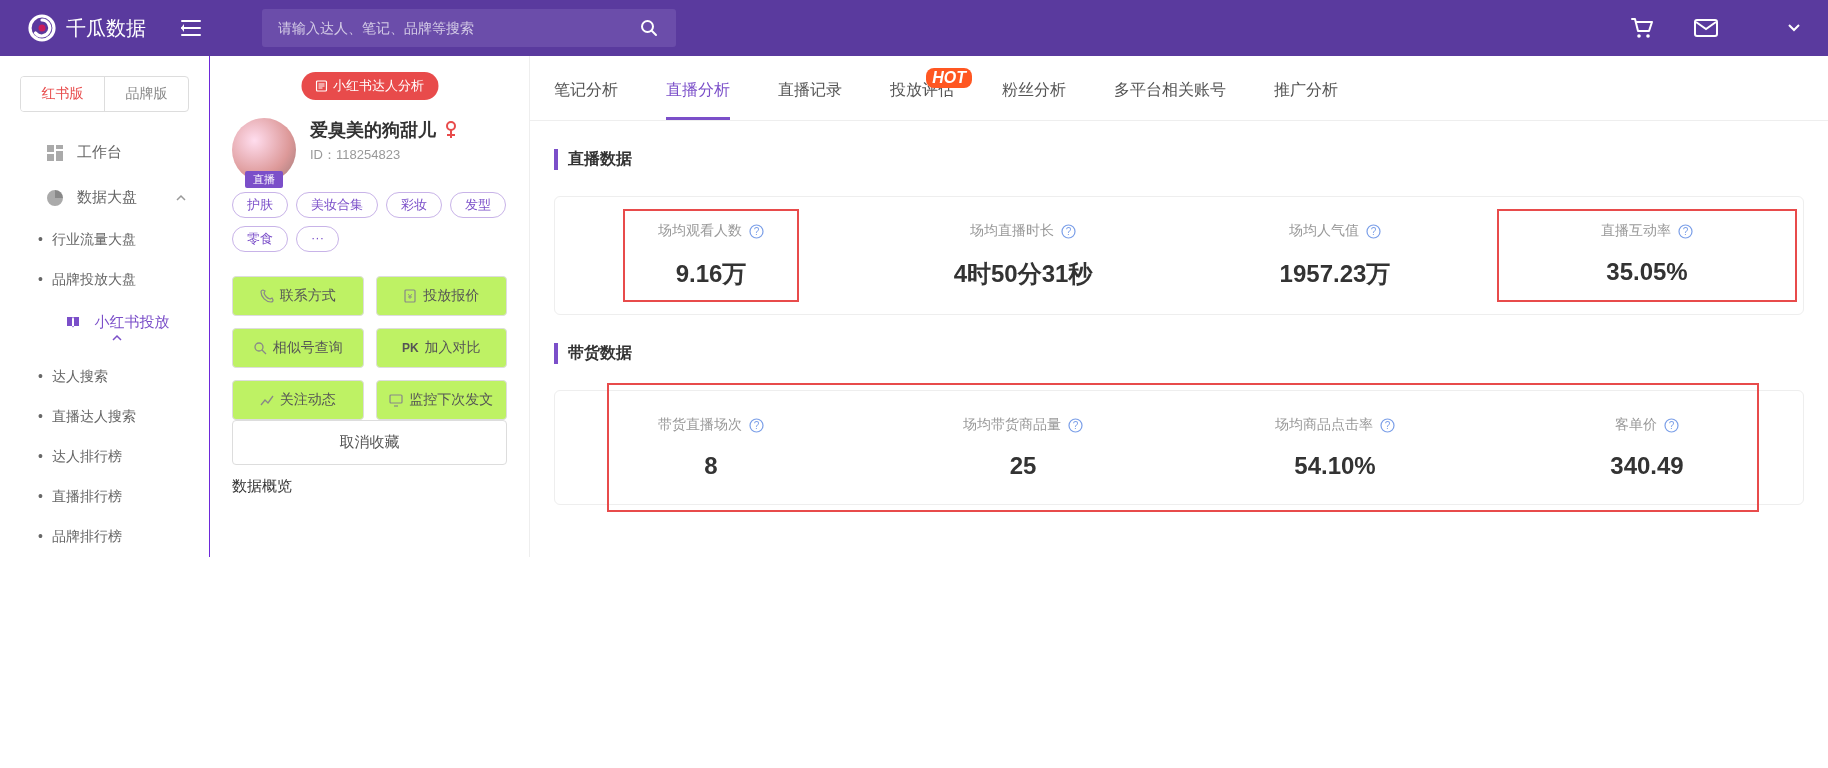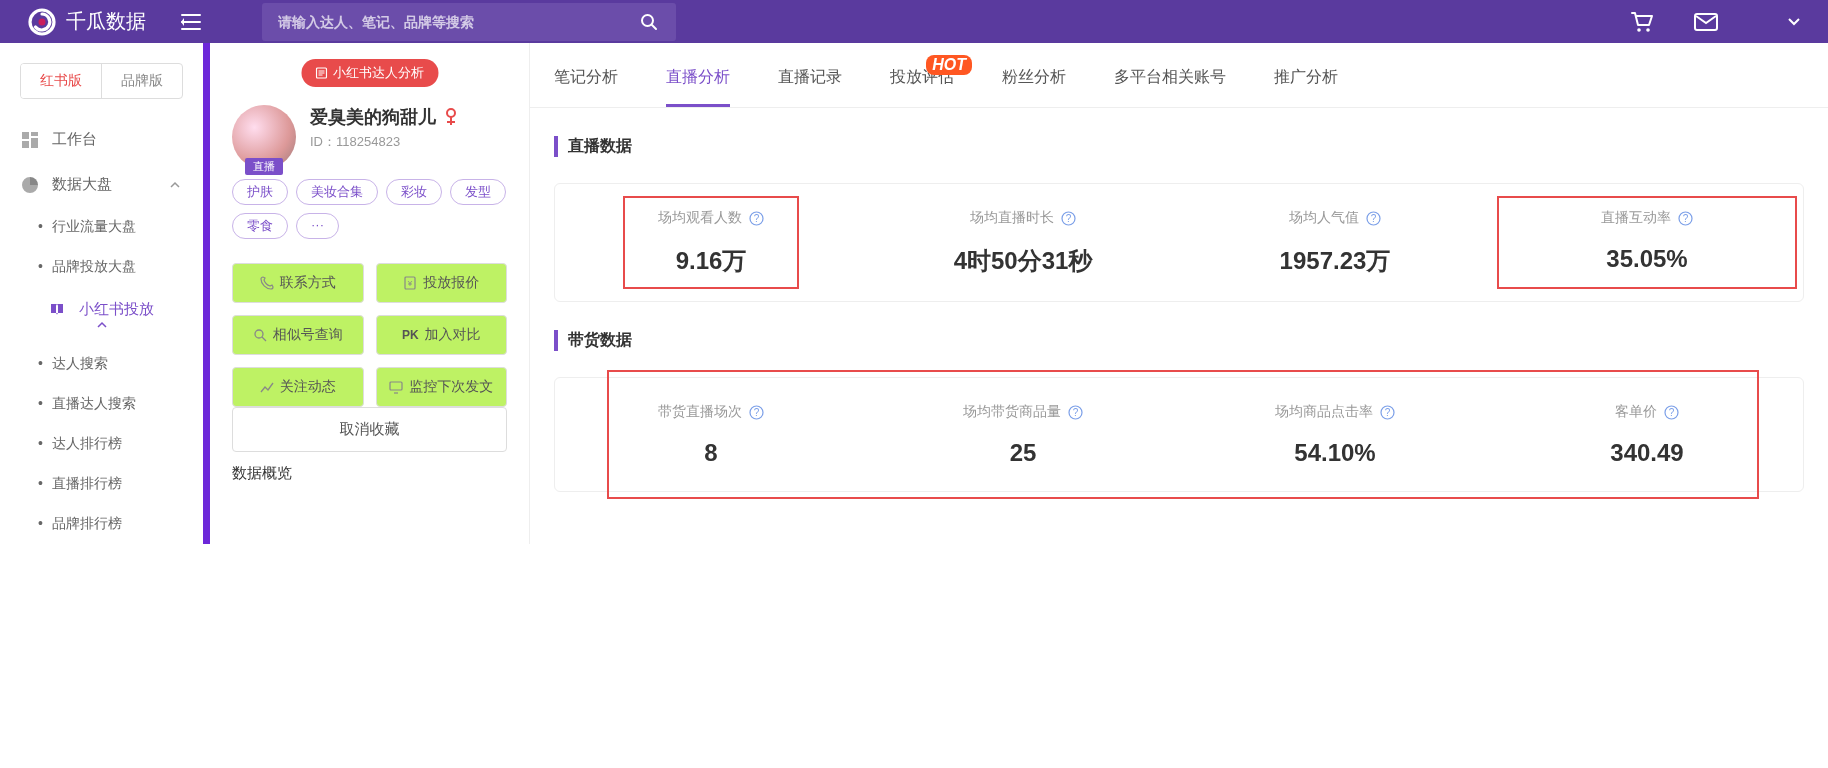--- a/index.html
+++ b/index.html
@@ -1,40 +1,40 @@
 <!DOCTYPE html>
 <html><head>
   <meta charset="utf-8">
   <style>
     * { margin: 0; padding: 0; box-sizing: border-box; }
     body { font-family: -apple-system, BlinkMacSystemFont, "Segoe UI", "PingFang SC", "Microsoft YaHei", sans-serif; background: #fff; color: #333; }
     
     
-    .header { background: #5A3A9E; height: 43px; display: flex; align-items: center; padding: 0 28px; color: white; }
+    .header { background: #5A3A9E; height: 56px; display: flex; align-items: center; padding: 0 28px; color: white; }
     .logo { display: flex; align-items: center; gap: 10px; font-size: 20px; font-weight: 500; }
     .logo-icon { width: 28px; height: 28px; }
     .menu-toggle { margin-left: 34px; cursor: pointer; }
     .search-wrap { margin-left: 60px; display: flex; align-items: center; }
-    .search-input { background: #6B4DAA; border: none; color: white; padding: 11px 16px; width: 360px; font-size: 14px; border-radius: 3px 0 0 3px; font-weight: bold; }
+    .search-input { background: #6B4DAA; border: none; color: white; padding: 11px 16px; width: 360px; font-size: 14px; border-radius: 3px 0 0 3px; }
     .search-input::placeholder { color: rgba(255,255,255,0.7); }
     .search-btn { background: #6B4DAA; border: none; padding: 10px 18px; cursor: pointer; border-radius: 0 3px 3px 0; display: flex; align-items: center; justify-content: center; }
     .header-right { margin-left: auto; display: flex; align-items: center; gap: 40px; }
     .header-icon { cursor: pointer; color: white; }
     .dropdown-arrow { margin-left: 30px; }
     
     
     .layout { display: flex; }
     
     
-    .sidebar { width: 210px; border-right: 7px solid #6d28d9; flex-shrink: 0; padding-top: 20px; }
+    .sidebar { width: 210px; border-right: 1px solid #6d28d9; flex-shrink: 0; padding-top: 20px; }
     .version-tabs { display: flex; margin: 0 20px 18px; border: 1px solid #ddd; border-radius: 4px; overflow: hidden; }
     .version-tab { flex: 1; text-align: center; padding: 8px 0; font-size: 14px; cursor: pointer; }
     .version-tab.active { background: #fff; color: #e84b4b; border-right: 1px solid #ddd; }
     .version-tab:not(.active) { color: #888; }
-    .sidebar-item { display: flex; align-items: center; padding: 13px 22px; color: #666; font-size: 15px; cursor: pointer; }
+    .sidebar-item { display: flex; align-items: center; padding: 13px 22px; color: #666; font-size: 15px; cursor: pointer; margin-left: 25px; }
     .sidebar-item .icon-slot { width: 20px; margin-right: 10px; display: flex; align-items: center; }
     .sidebar-item.group { color: #666; justify-content: space-between; }
     .sidebar-item.active-group { color: #7B4FC9; flex-direction: column; }
     .sidebar-sub { padding: 11px 22px 11px 52px; color: #666; font-size: 14px; cursor: pointer; position: relative; }
     .sidebar-sub::before { content: "•"; position: absolute; left: 38px; }
     .chevron { width: 12px; height: 12px; }
     
     
     .profile-panel { width: 320px; border-right: 1px solid #eee; flex-shrink: 0; padding: 16px 22px 24px; position: relative; overflow-y: auto; }
     .analysis-badge { background: #E84B4B; color: white; padding: 5px 14px; border-radius: 14px; font-size: 13px; display: inline-flex; align-items: center; gap: 6px; position: relative; left: 50%; transform: translateX(-50%); }

